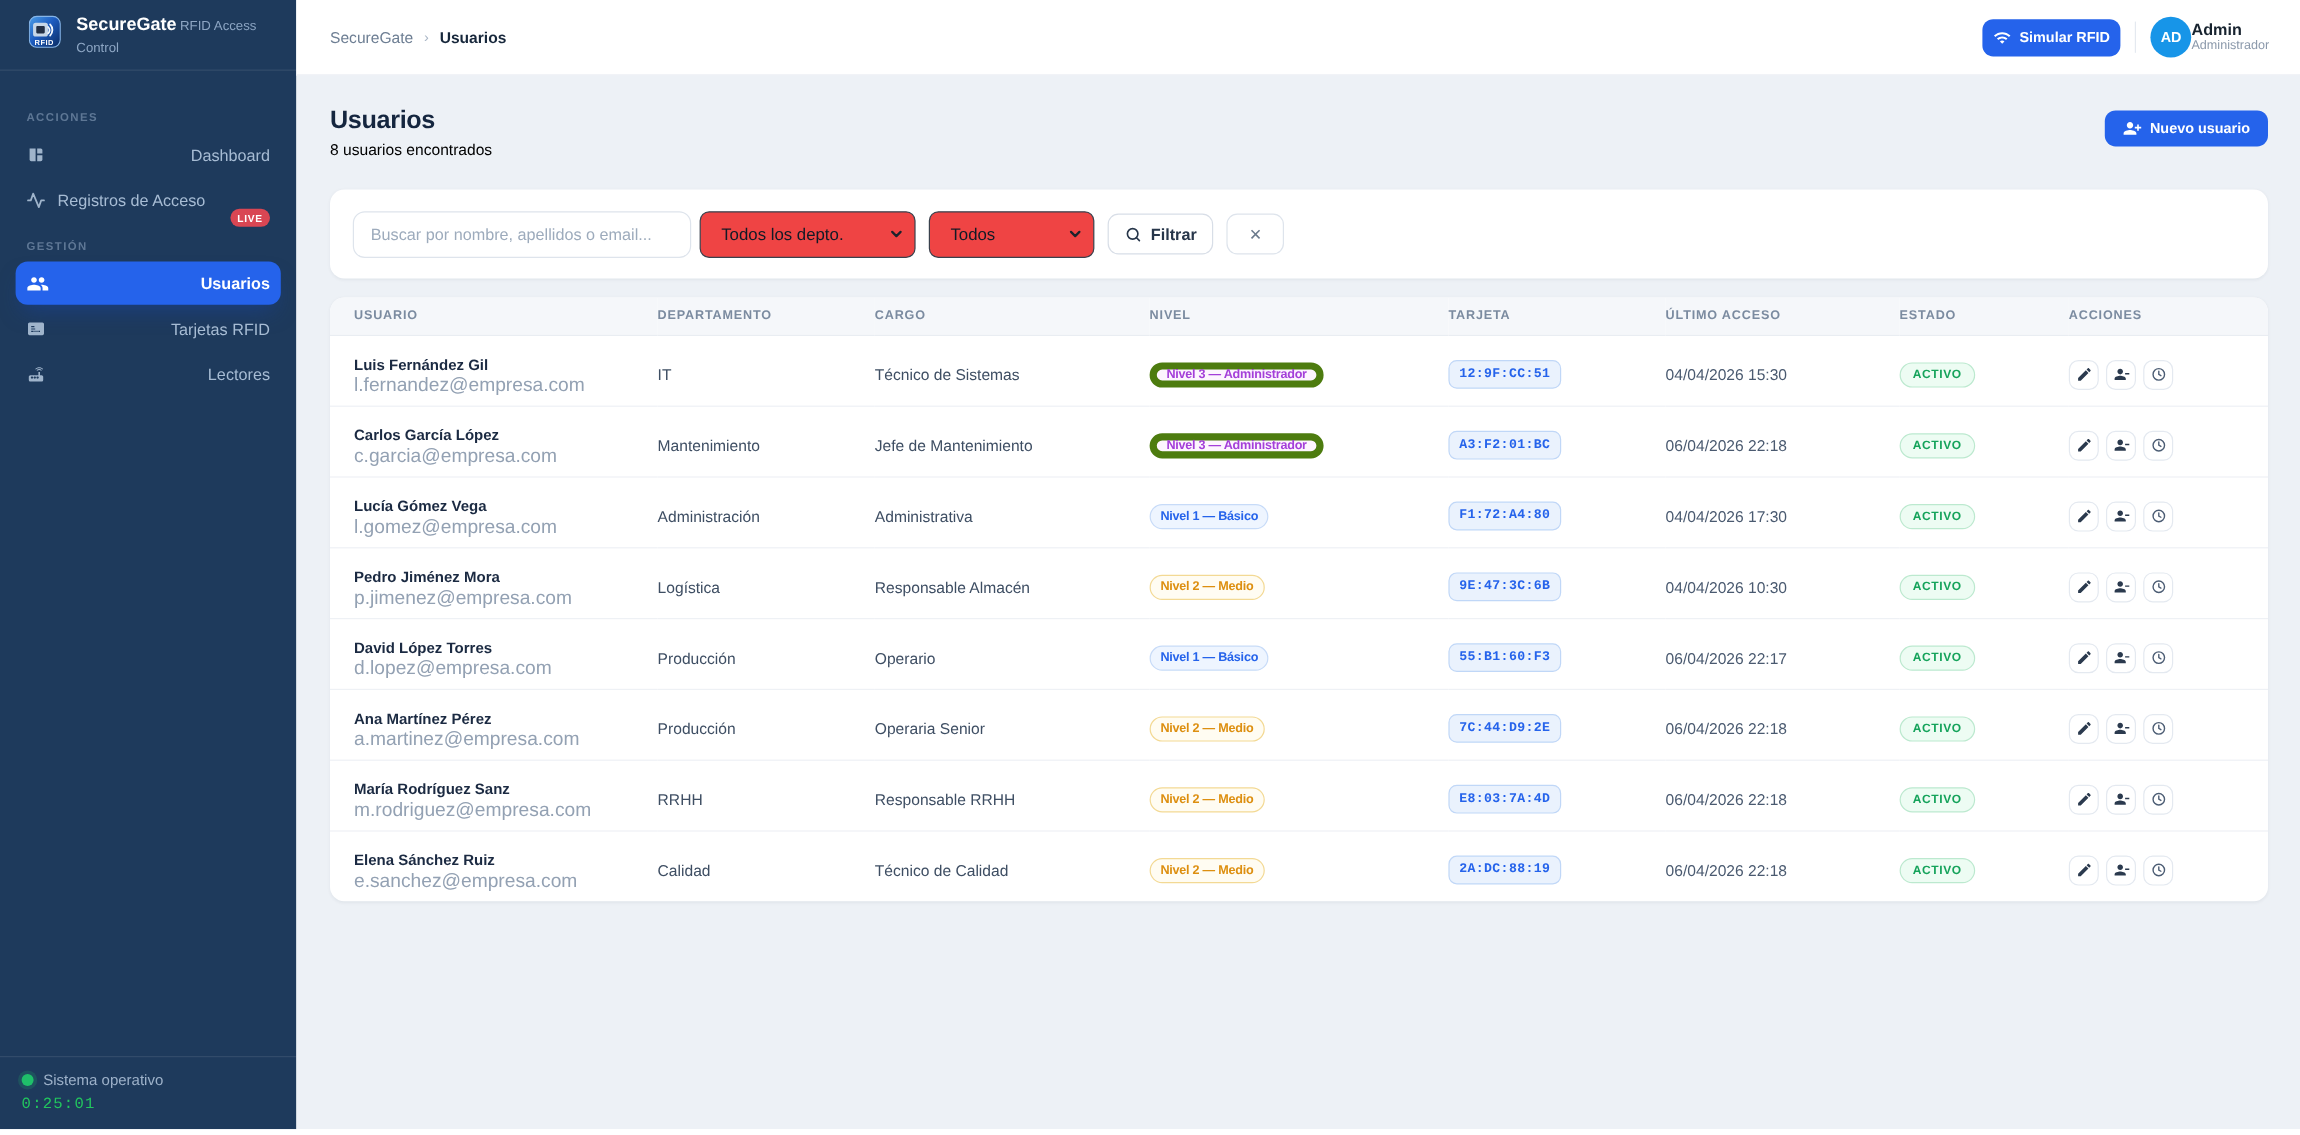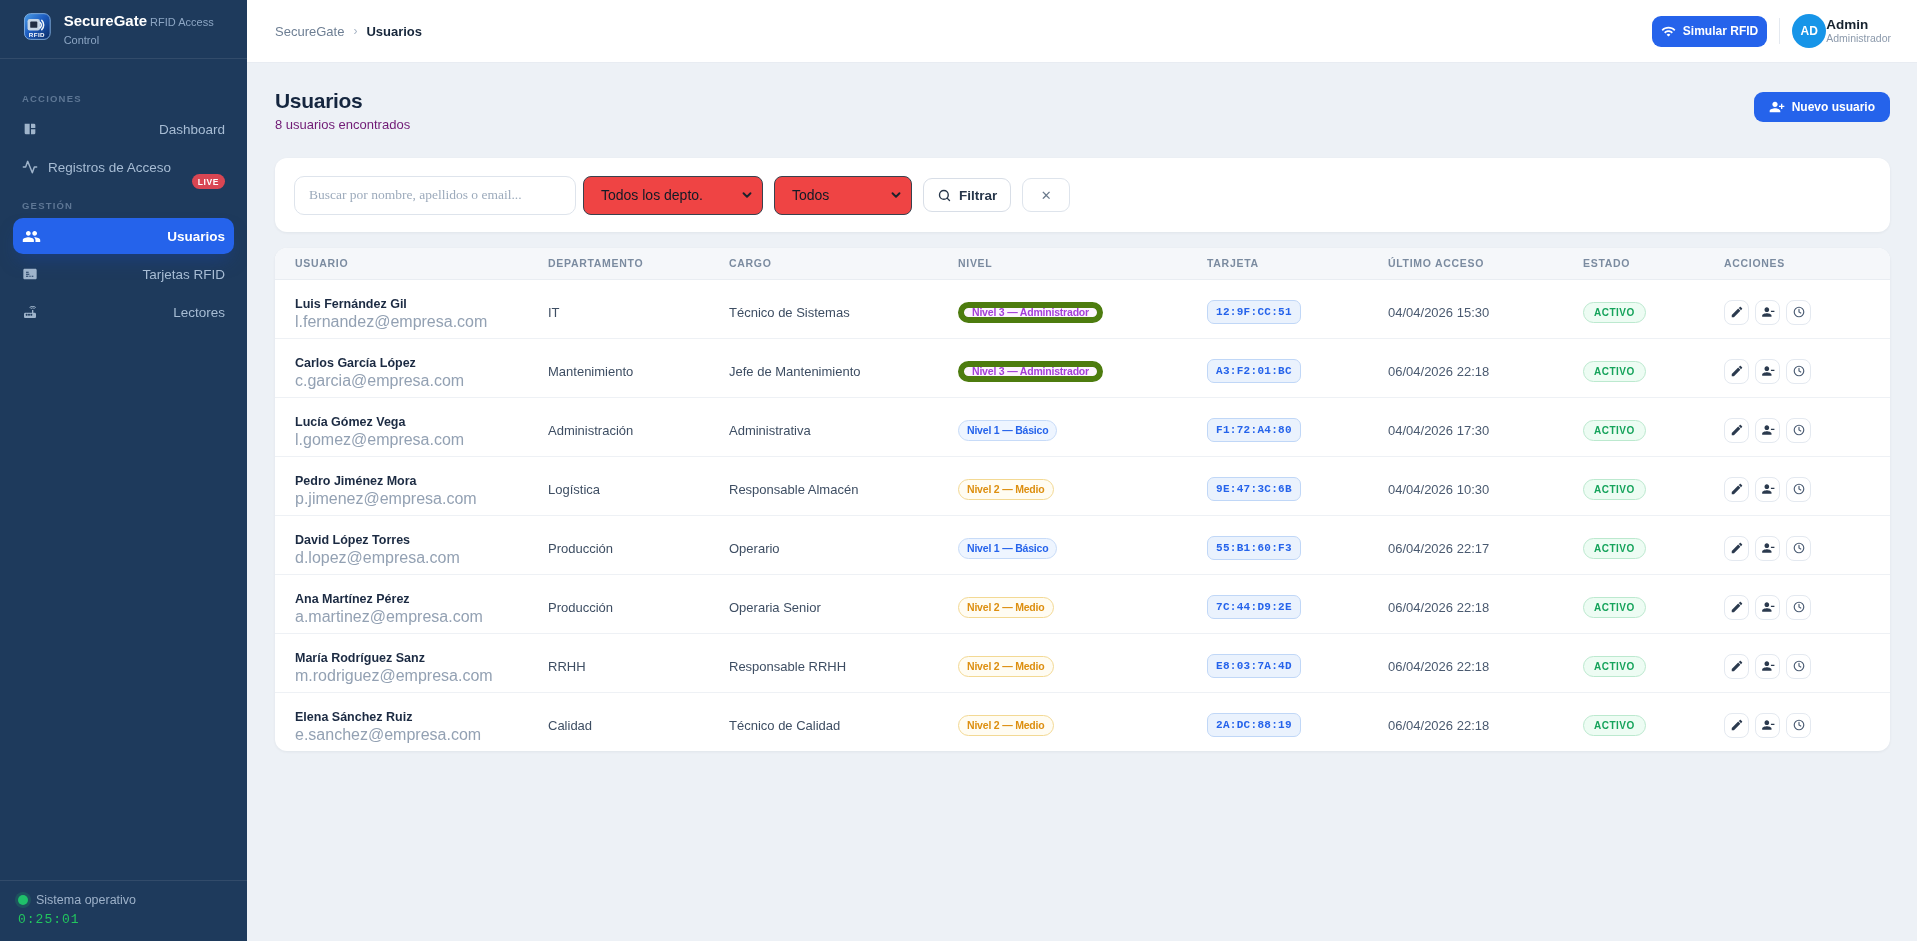--- a/index.html
+++ b/index.html
@@ -35,26 +35,26 @@
 .btn-blue { display:inline-flex; align-items:center; gap:7px; background:#2563eb; color:#fff; border:none; font-family:"Liberation Sans",sans-serif; font-size:12px; font-weight:700; height:31px; padding:0 9px; border-radius:9px; }
 .vdiv { width:1px; height:26px; background:#e4e9f0; }
 .userbox { display:flex; align-items:center; gap:0; }
 .avatar { width:34px; height:34px; border-radius:50%; background:#1795e8; color:#fff; font-size:12px; font-weight:700; display:flex; align-items:center; justify-content:center; }
 .uname { font-size:13.5px; font-weight:700; color:#17232f; line-height:15px; }
 .urole { font-size:10.5px; color:#8b99ab; line-height:13px; }
 
 .content { padding:26px 27px 0 28px; }
 .title-row { display:flex; align-items:flex-start; }
 h1 { font-size:21px; font-weight:800; color:#15263f; letter-spacing:-.3px; line-height:24px; }
-.subtitle { font-size:13px; color:#701a75; margin-top:4px; }
+.subtitle { font-size:13px; color:#000000; margin-top:4px; }
 .title-row .btn-blue { margin-left:auto; margin-top:3px; height:30px; padding:0 15px; }
 
 
 .filter-card { margin-top:26px; background:#fff; border-radius:12px; box-shadow:0 1px 3px rgba(20,30,55,.06); padding:17px 19px; display:flex; align-items:center; gap:11px; height:74px; }
-.search { width:282px; height:39px; border:1.5px solid #dee4ec; border-radius:10px; padding:0 14px; font-family:Liberation Serif, serif; font-size:13.5px; color:#33414f; background:#fff; outline:none; }
+.search { width:282px; height:39px; border:1.5px solid #dee4ec; border-radius:10px; padding:0 14px; font-family:Liberation Sans, sans-serif; font-size:13.5px; color:#33414f; background:#fff; outline:none; }
 .search::placeholder { color:#9dabbc; }
 .selwrap { position:relative; display:inline-block; }
 .selwrap .chev { position:absolute; right:9px; top:50%; margin-top:-7px; pointer-events:none; }
 .sel { -webkit-appearance:none; appearance:none; height:39px; border:1px solid #39414d; border-radius:8px; background:#ef4444; font-family:"Liberation Sans",sans-serif; font-size:14px; color:#111a26; padding:0 30px 0 17px; }
 .sel1 { width:180px; margin-left:-4px; }
 .sel2 { width:138px; }
 .btn-filter { display:inline-flex; align-items:center; gap:7px; height:34px; padding:0 13px; background:#fff; border:1px solid #d8dee7; border-radius:9px; font-family:"Liberation Sans",sans-serif; font-size:13.5px; font-weight:700; color:#27364a; }
 .btn-x { width:48px; height:34px; background:#fff; border:1px solid #dee4ec; border-radius:9px; color:#6b7a8c; font-size:13px; display:inline-flex; align-items:center; justify-content:center; }
 
 

